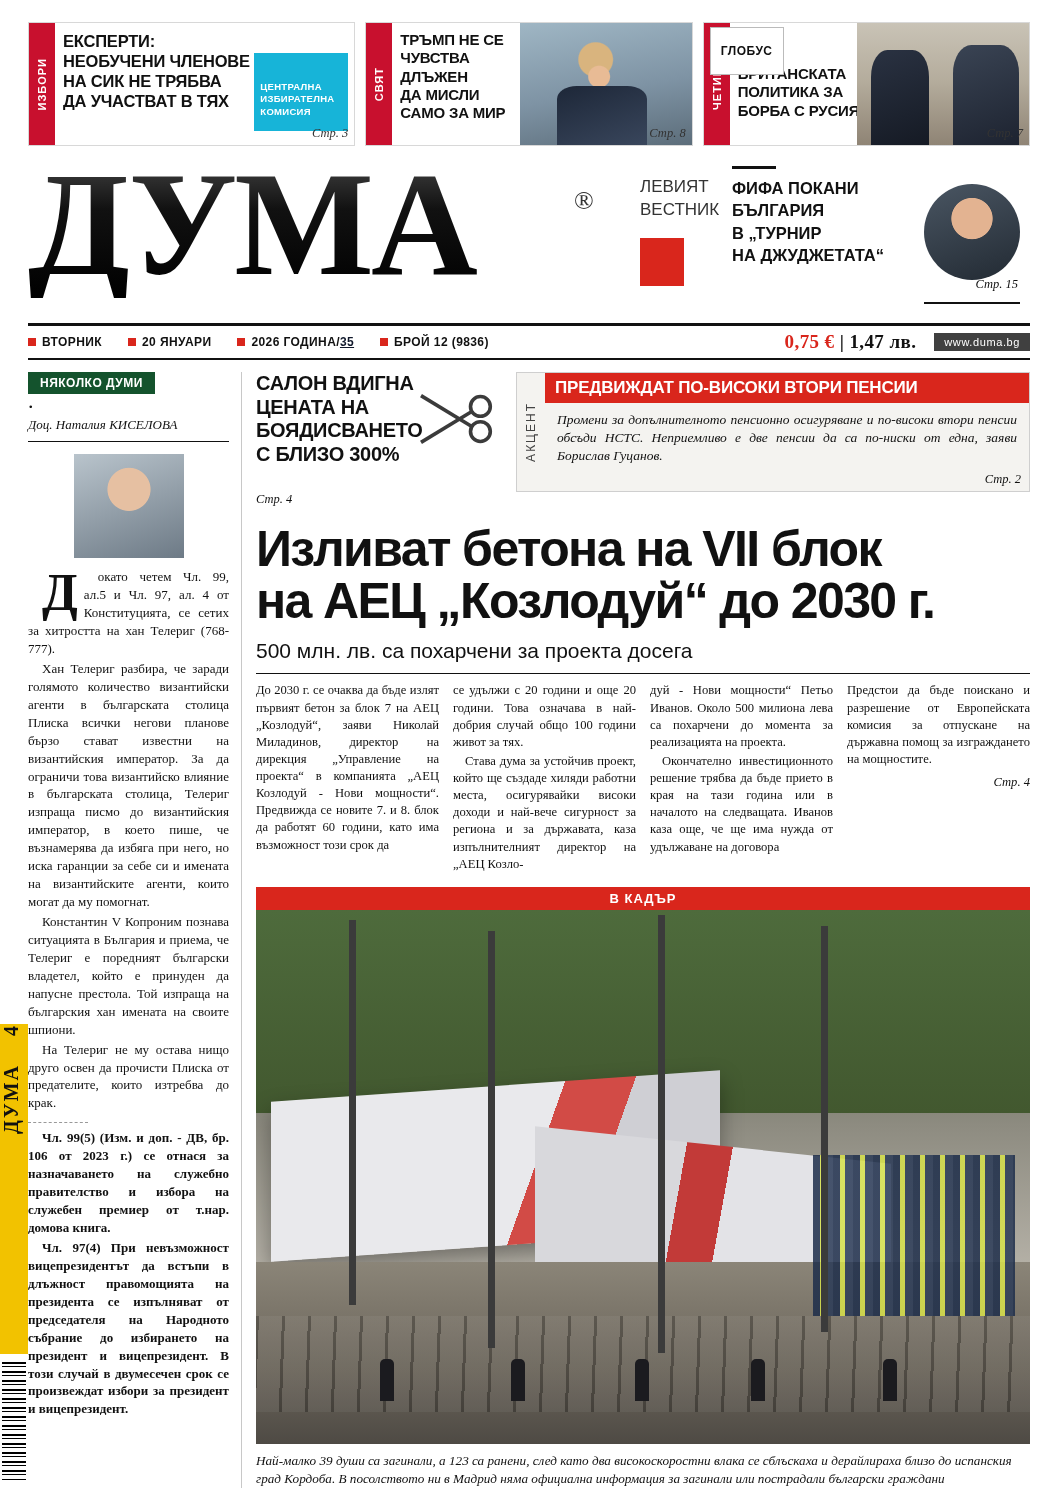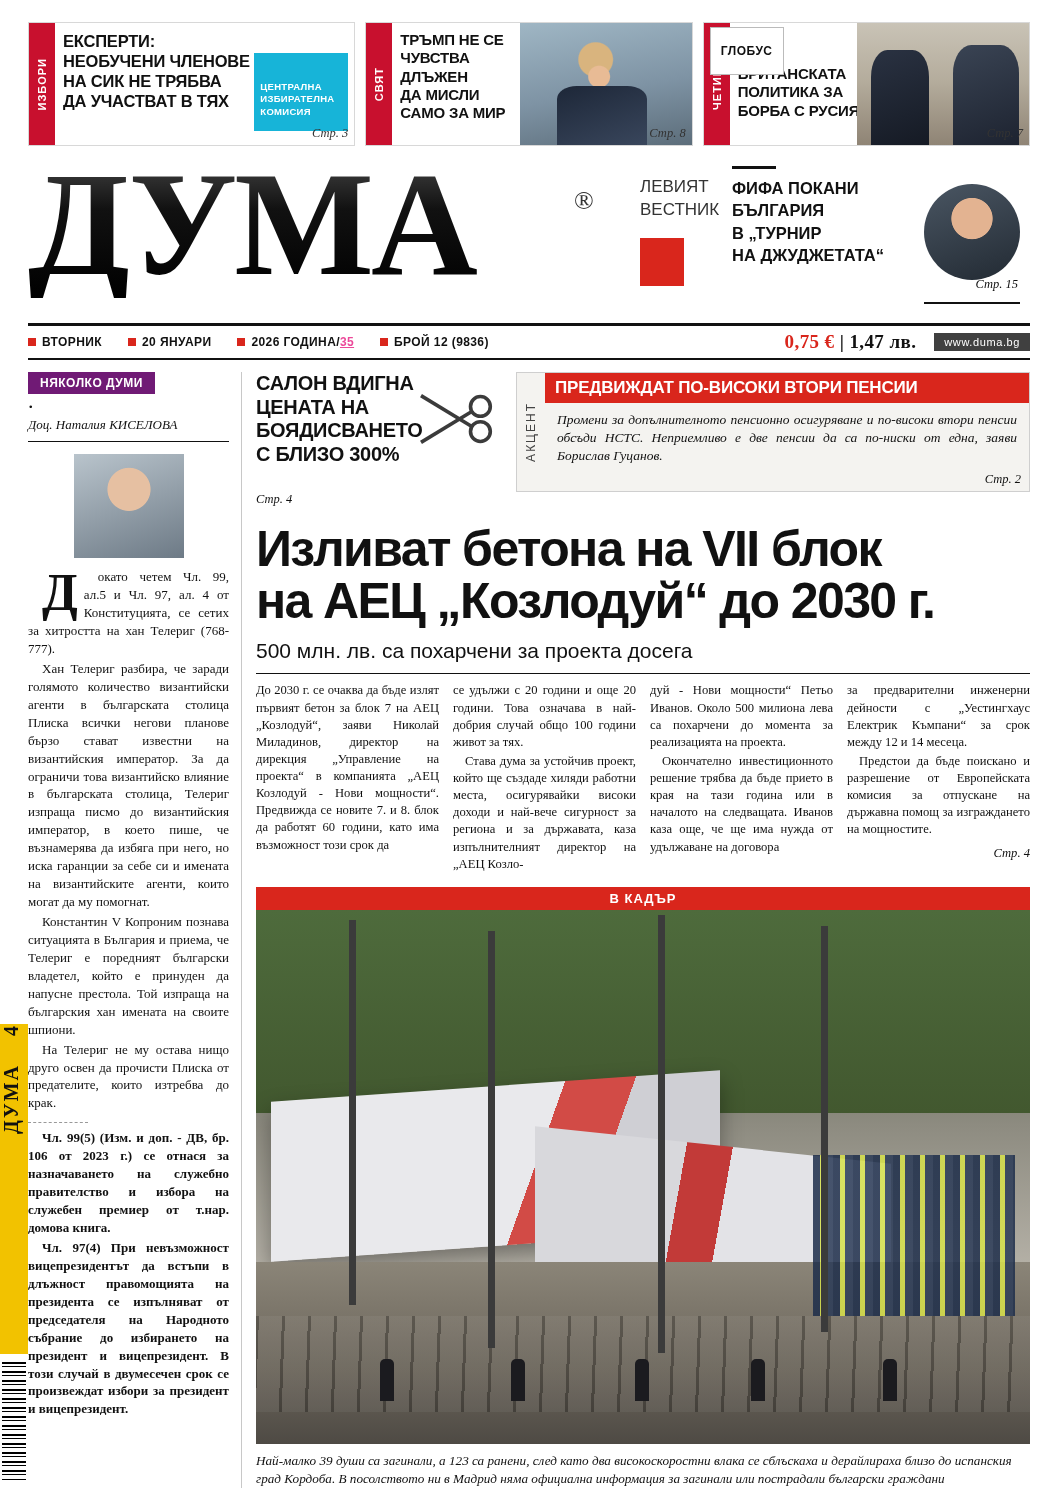--- a/index.html
+++ b/index.html
@@ -79,32 +79,32 @@
   .mh-promo .face { position:absolute; right:10px; top:18px; width:96px; height:96px; border-radius:50%;
     background:radial-gradient(circle at 50% 36%, #e3b391 0 26%, rgba(0,0,0,0) 27%),
                linear-gradient(160deg,#4a5663,#222a33); }
   .mh-promo .pg { position:absolute; right:12px; bottom:-4px; font-style:italic; font-size:12.5px; }
   .mh-promo .uline{ position:absolute; right:10px; bottom:-16px; width:96px; height:2px; background:#111;}
 
   .dateline { display:flex; align-items:center; height:34px; font-family:"Liberation Sans",sans-serif;
     font-size:12px; letter-spacing:0.4px; color:#111; border-bottom:2px solid #111; }
   .dateline .sq { width:8px; height:8px; background:#d9261c; margin-right:6px; }
   .dateline .item { display:flex; align-items:center; margin-right:26px; font-weight:bold; }
-  .dateline .item .num{ color:#ec4899;text-decoration:underline; }
+  .dateline .item .num{ color:#0f172a;text-decoration:underline; }
   .dateline .price { margin-left:auto; font-family:"Liberation Serif",serif; font-size:19px; font-weight:bold; }
   .dateline .price .eu { color:#d9261c;margin-left:24px; }
   .dateline .site { margin-left:18px; background:#404040; color:#fff; font-size:11px; padding:3px 10px;
     font-family:"Liberation Sans",sans-serif; letter-spacing:0.6px;}
 
   
   .body-grid { display:flex; gap:14px; padding-top:12px; }
   .col-left { width:214px; border-right:1px solid #c8c8c8; padding-right:12px; }
   .col-main { flex:1; }
 
-  .badge-red { display:inline-block; background:#701a75; color:#fff; font-family:"Liberation Sans",sans-serif;
+  .badge-red { display:inline-block; background:#14532d; color:#fff; font-family:"Liberation Sans",sans-serif;
     font-weight:bold; font-size:12px; letter-spacing:0.5px; padding:4px 12px; }
   .lead-title { font-family:"Liberation Sans",sans-serif; font-weight:bold; font-size:33px;
     line-height:1.08; margin:12px 0 4px; letter-spacing:-0.6px; }
   .author { font-family:"Liberation Serif",serif; font-style:italic; font-size:13px; margin-top:10px;
     padding-bottom:8px; border-bottom:1px solid #111; }
   .author-photo { width:110px; height:104px; margin:12px auto 10px; display:block;
     background:radial-gradient(circle at 50% 34%, #e6c0a2 0 24%, rgba(0,0,0,0) 25%),
                linear-gradient(160deg,#b9c4cc, #6d7a86); }
   .col-left p { font-size:13px; line-height:1.38; text-align:justify; margin:0 0 2px; text-indent:14px;
     font-family:"Liberation Serif",serif; }
@@ -323,21 +323,20 @@
         </div>
         <div class="c">
           <p>се удължи с 20 години и още 20 години. Това означава в най-добрия случай общо 100 години живот за тях.</p>
           <p>Става дума за устойчив проект, който ще създаде хиляди работни места, осигурявайки високи доходи и най-вече сигурност за региона и за държавата, каза изпълнителният директор на „АЕЦ Козло-</p>
         </div>
         <div class="c">
           <p>дуй - Нови мощности“ Петьо Иванов. Около 500 милиона лева са похарчени до момента за реализацията на проекта.</p>
           <p>Окончателно инвестиционното решение трябва да бъде прието в края на тази година или в началото на следващата. Иванов каза още, че ще има нужда от удължаване на договора</p>
         </div>
         <div class="c">
-          <p>за предварителни инженерни дейности с „Уестингхаус Електрик Къмпани“ за срок между 12 и 14 месеца.</p>
           <p>Предстои да бъде поискано и разрешение от Европейската комисия за отпускане на държавна помощ за изграждането на мощностите.</p>
           <p class="pg">Стр. 4</p>
         </div>
       </div>
 
       <div class="kadar-bar">В КАДЪР</div>
       <div class="kadar-photo">
         <div class="kp-sky"></div>
         <div class="kp-train"></div>
         <div class="kp-train2"></div>

